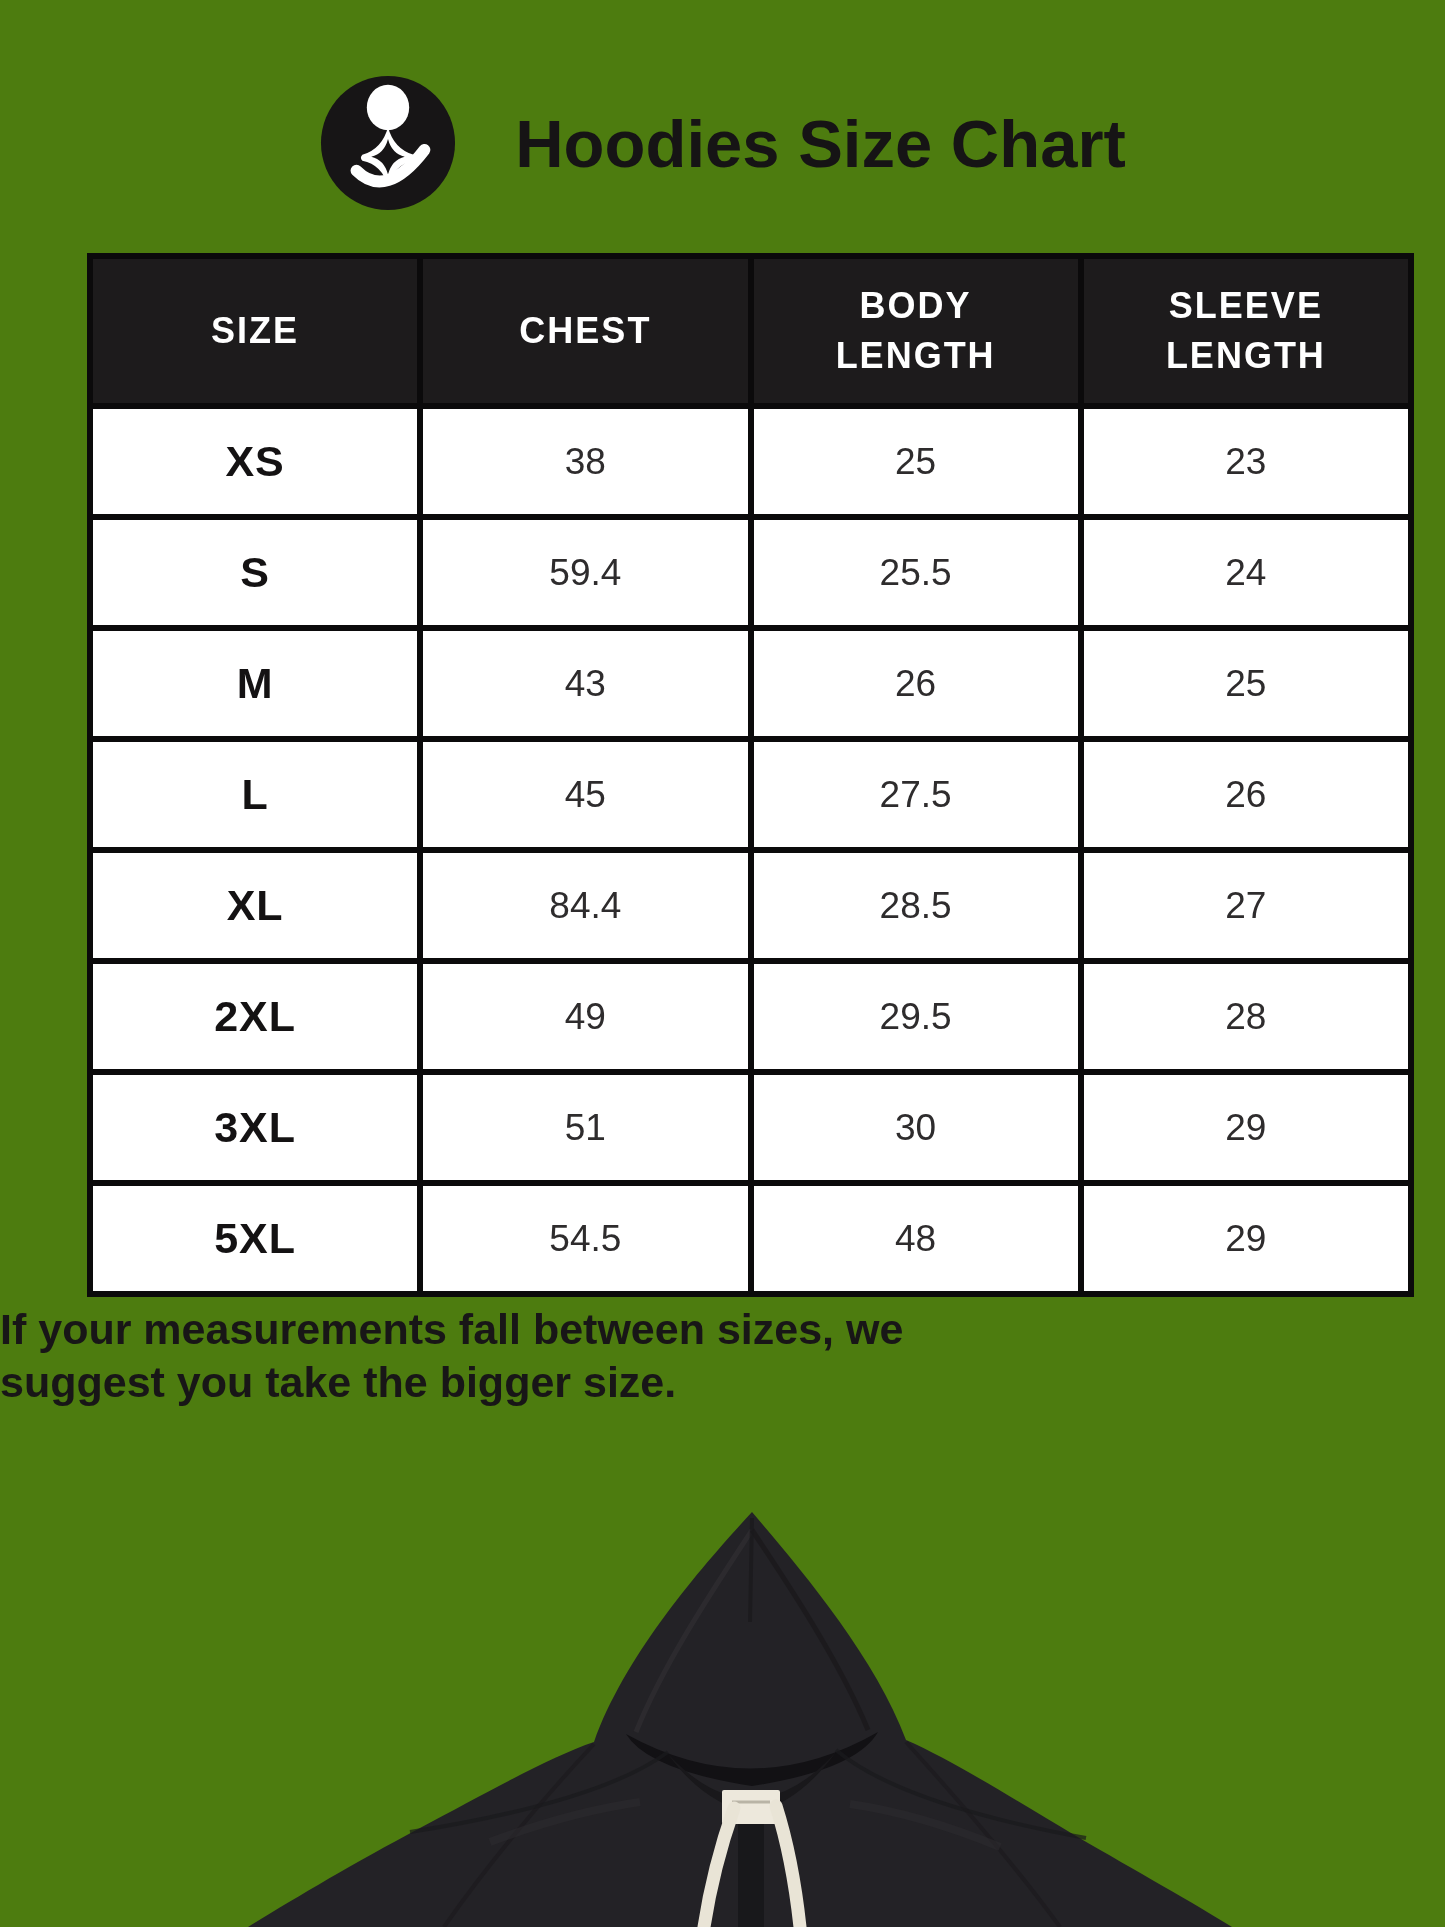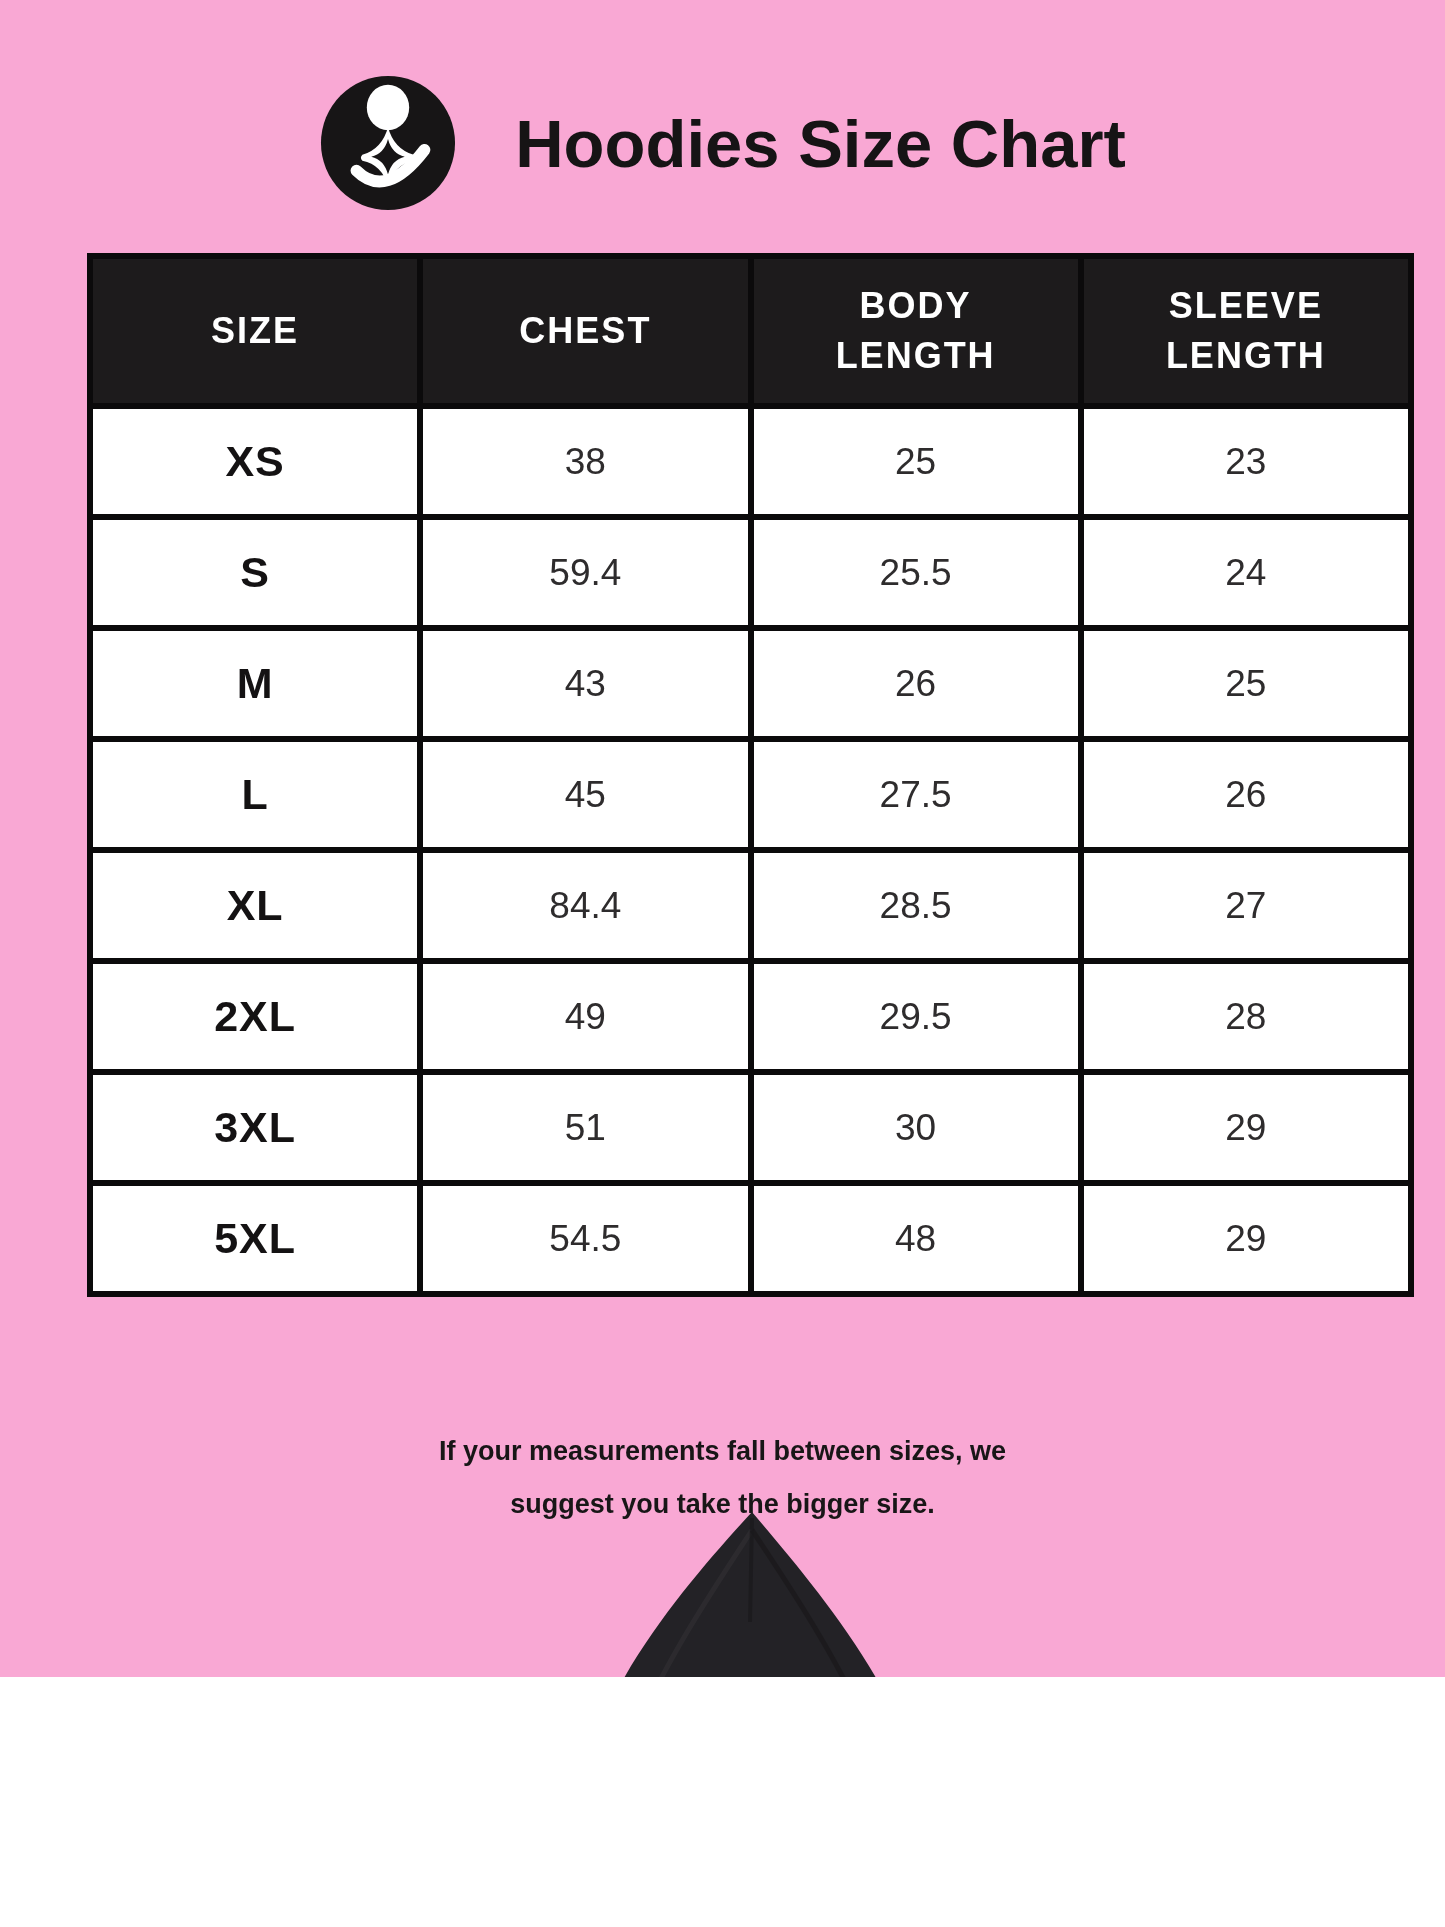--- a/index.html
+++ b/index.html
@@ -1,19 +1,19 @@
 <!DOCTYPE html>
 <html><head>
 <meta charset="utf-8">
 <style>
   html,body{margin:0;padding:0;background:#ffffff;}
   .page{
     position:relative;
-    width:1445px;height:1677px;
-    background:#f9a8d4;
+    width:1445px;height:1927px;
+    background:#4d7c0f;
     overflow:hidden;
     font-family:"Liberation Sans", sans-serif;
   }
   
   .brand-row{
     position:absolute;top:73px;left:0;width:1445px;height:140px;
     display:flex;align-items:center;justify-content:center;gap:58px;
   }
   .brand-logo{width:138px;height:138px;flex:0 0 auto;}
   .page-title{
@@ -42,23 +42,23 @@
     background:#ffffff;height:105px;
   }
   .size-cell{
     font-size:43px;font-weight:700;color:#141213;letter-spacing:1px;
   }
   .value-cell{
     font-size:37px;font-weight:300;color:#2e2c2d;
   }
   
   .note{
-    position:absolute;top:1425px;left:0;width:1445px;
-    text-align:center;
-    font-size:27px;font-weight:700;color:#181617;line-height:53px;
+    position:absolute;top:1303px;left:0;width:1445px;
+    text-align:left;
+    font-size:43px;font-weight:700;color:#181617;line-height:53px;
   }
   
   .hoodie-wrap{
     position:absolute;left:240px;top:1502px;width:1000px;height:425px;
   }
 </style>
 </head>
 <body>
 
 <div class="page">

